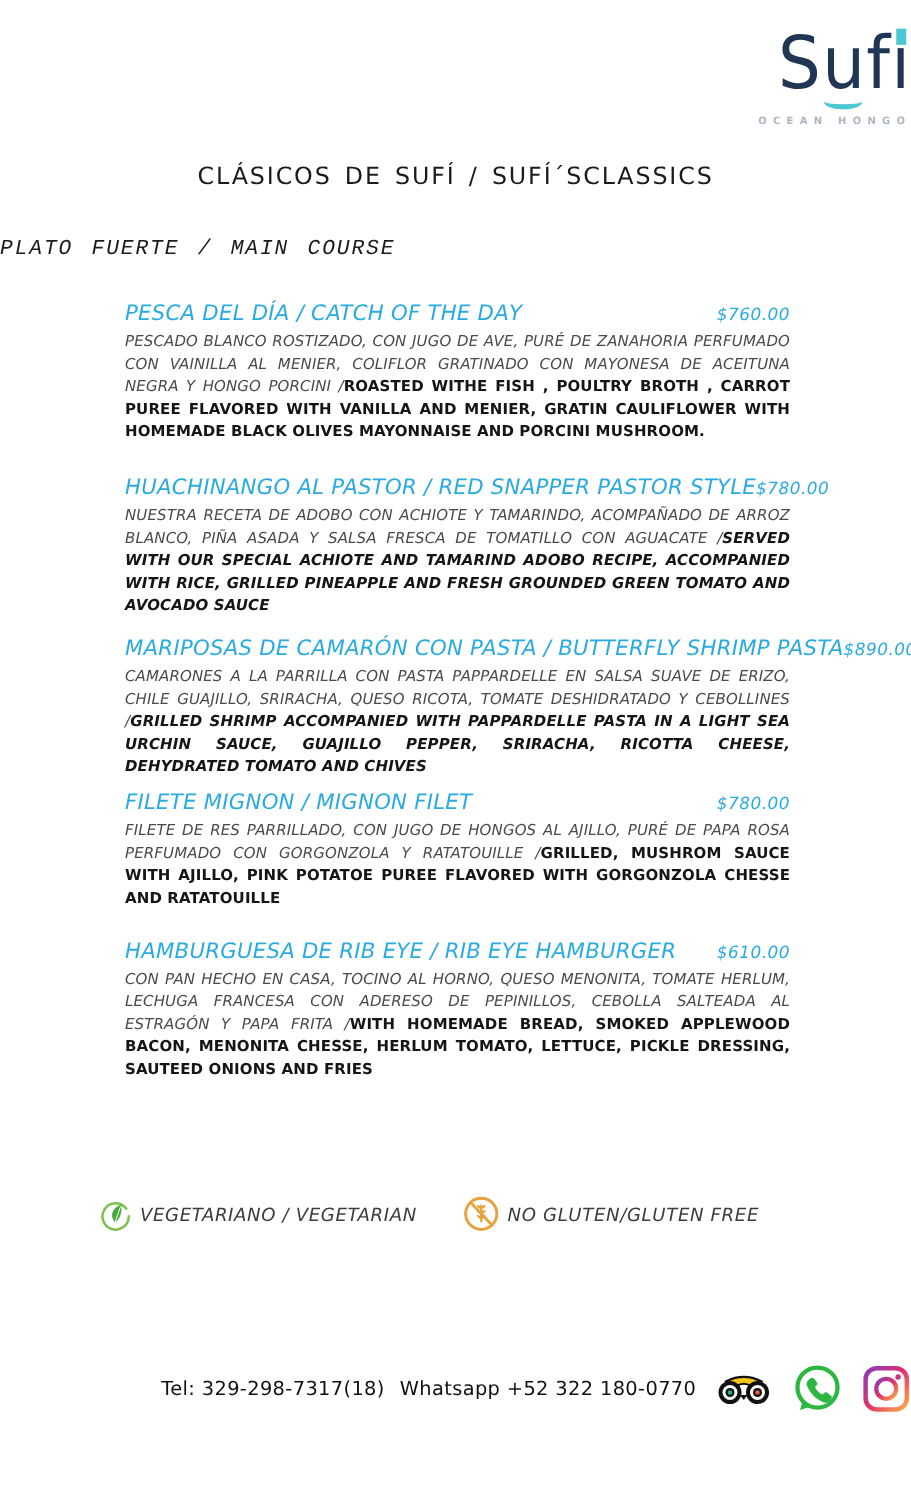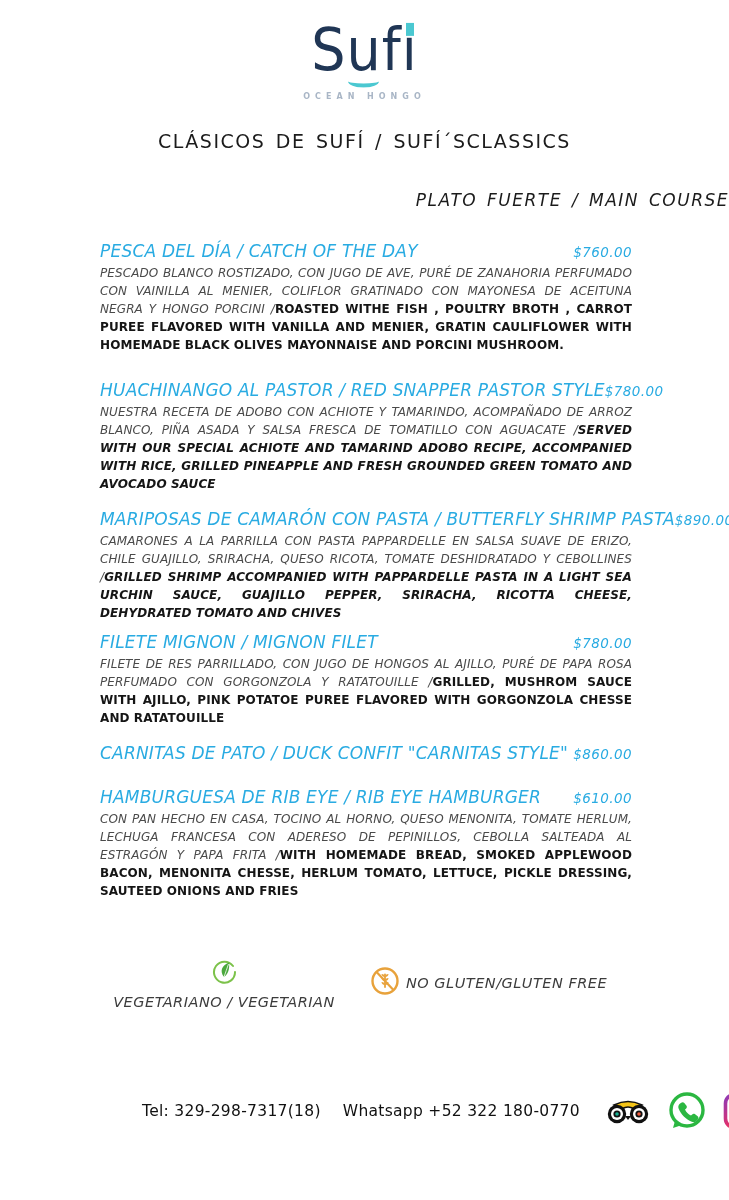--- a/index.html
+++ b/index.html
@@ -15,21 +15,21 @@
   }
   *{margin:0;padding:0;box-sizing:border-box;}
   html,body{background:#fff;}
   body{
     width:729px;height:1200px;position:relative;overflow:hidden;
     font-family:"DejaVu Sans","Liberation Sans",sans-serif;
   }
   .page{position:absolute;inset:0;background:#ffffff;}
 
   
-  .logo-block{position:absolute;top:24px;left:0;right:0;text-align:center;}
+  .logo-block{position:absolute;top:24px;left:0;right:0;text-align:right;}
   .logo-word{
     display:inline-block;position:relative;
     font-size:54px;line-height:1;color:var(--logo-navy);
     font-family:"DejaVu Sans",sans-serif;font-weight:400;
     letter-spacing:1px;transform:scaleY(1.08);
   }
   .logo-u{position:relative;display:inline-block;}
   .logo-u::after{
     content:"";position:absolute;left:1px;right:3px;bottom:-7px;height:8px;
     border-bottom:4px solid var(--logo-teal);border-radius:0 0 50% 50%;
@@ -44,23 +44,24 @@
     color:#A9B6C6;font-weight:bold;
   }
 
   
   .heading-1{
     position:absolute;top:130px;left:0;right:0;text-align:center;
     font-size:19px;letter-spacing:1.5px;word-spacing:3px;
     color:#1b1b1b;
   }
   .heading-2{
-    position:absolute;top:190px;left:0;right:0;text-align:right;
+    position:absolute;top:190px;left:0;right:0;text-align:left;
     font-size:17px;font-style:italic;letter-spacing:1.5px;word-spacing:3px;
     color:#1b1b1b;
+    font-family:Liberation Mono, monospace;
   }
 
   
   .menu-list{position:absolute;top:241px;left:100px;right:97px;}
   .menu-item{margin-bottom:24px;}
   .menu-item .item-header{
     display:flex;justify-content:space-between;align-items:baseline;
   }
   .item-name{
     color:var(--accent-cyan);font-size:17px;font-style:italic;
@@ -80,30 +81,30 @@
   
   .menu-item:nth-child(1){margin-bottom:26px;}
   .menu-item:nth-child(2){margin-bottom:16px;}
   .menu-item:nth-child(3){margin-bottom:10px;}
   .menu-item:nth-child(4){margin-bottom:16px;}
   .menu-item:nth-child(5){margin-bottom:24px;}
 
   
   .legend{position:absolute;top:956px;left:78px;right:60px;display:flex;align-items:center;}
   .legend-item{display:flex;align-items:center;gap:6px;}
-  .legend-item.veg{width:292px;flex-direction:column;}
+  .legend-item.veg{width:292px;}
   .legend-label{
     font-size:14.5px;font-style:italic;color:#3c3c3c;letter-spacing:0.5px;
   }
   .legend-icon{flex:none;display:inline-block;}
 
   
   .footer{
     position:absolute;top:1090px;left:142px;right:0;
-    display:flex;align-items:center;gap:22px;
+    display:flex;align-items:center;gap:12px;justify-content:flex-end;
   }
   .footer-text{
     font-size:15.5px;color:#111;letter-spacing:0.3px;white-space:nowrap;
   }
   .social-icons{display:flex;align-items:center;gap:14px;margin-left:2px;}
   .social-icon{display:inline-block;line-height:0;cursor:pointer;}
 </style>
 </head>
 <body>
 
@@ -144,24 +145,20 @@
 
     <div class="menu-item">
       <div class="item-header">
         <span class="item-name">FILETE MIGNON / MIGNON FILET</span>
         <span class="item-price">$780.00</span>
       </div>
       <p class="item-desc"><span class="desc-es">FILETE DE RES PARRILLADO, CON JUGO DE HONGOS AL AJILLO, PURÉ DE PAPA ROSA PERFUMADO CON GORGONZOLA Y RATATOUILLE /</span><span class="desc-en">GRILLED, MUSHROM SAUCE WITH AJILLO, PINK POTATOE PUREE FLAVORED WITH GORGONZOLA CHESSE AND RATATOUILLE</span></p>
     </div>
 
     <div class="menu-item">
-      <div class="item-header">
-        <span class="item-name">CARNITAS DE PATO / DUCK CONFIT "CARNITAS STYLE"</span>
-        <span class="item-price">$860.00</span>
-      </div>
     </div>
 
     <div class="menu-item">
       <div class="item-header">
         <span class="item-name">HAMBURGUESA DE RIB EYE / RIB EYE HAMBURGER</span>
         <span class="item-price">$610.00</span>
       </div>
       <p class="item-desc"><span class="desc-es">CON PAN HECHO EN CASA,  TOCINO AL HORNO, QUESO MENONITA, TOMATE HERLUM, LECHUGA FRANCESA CON ADERESO DE PEPINILLOS, CEBOLLA SALTEADA AL ESTRAGÓN Y PAPA FRITA /</span><span class="desc-en">WITH HOMEMADE BREAD, SMOKED APPLEWOOD BACON, MENONITA CHESSE, HERLUM TOMATO, LETTUCE, PICKLE DRESSING, SAUTEED ONIONS AND FRIES</span></p>
     </div>
   </div>

